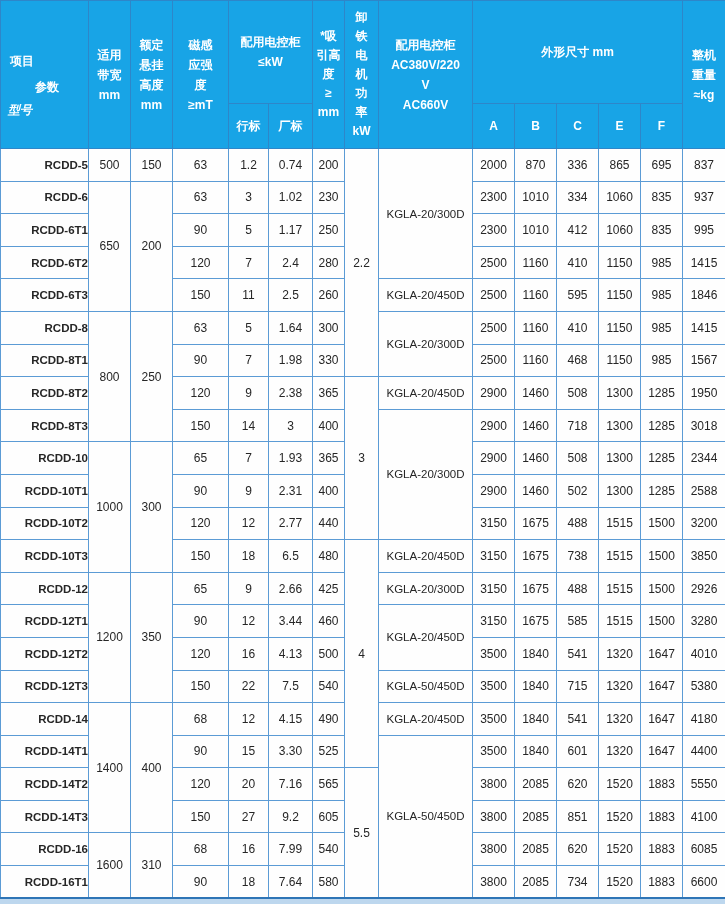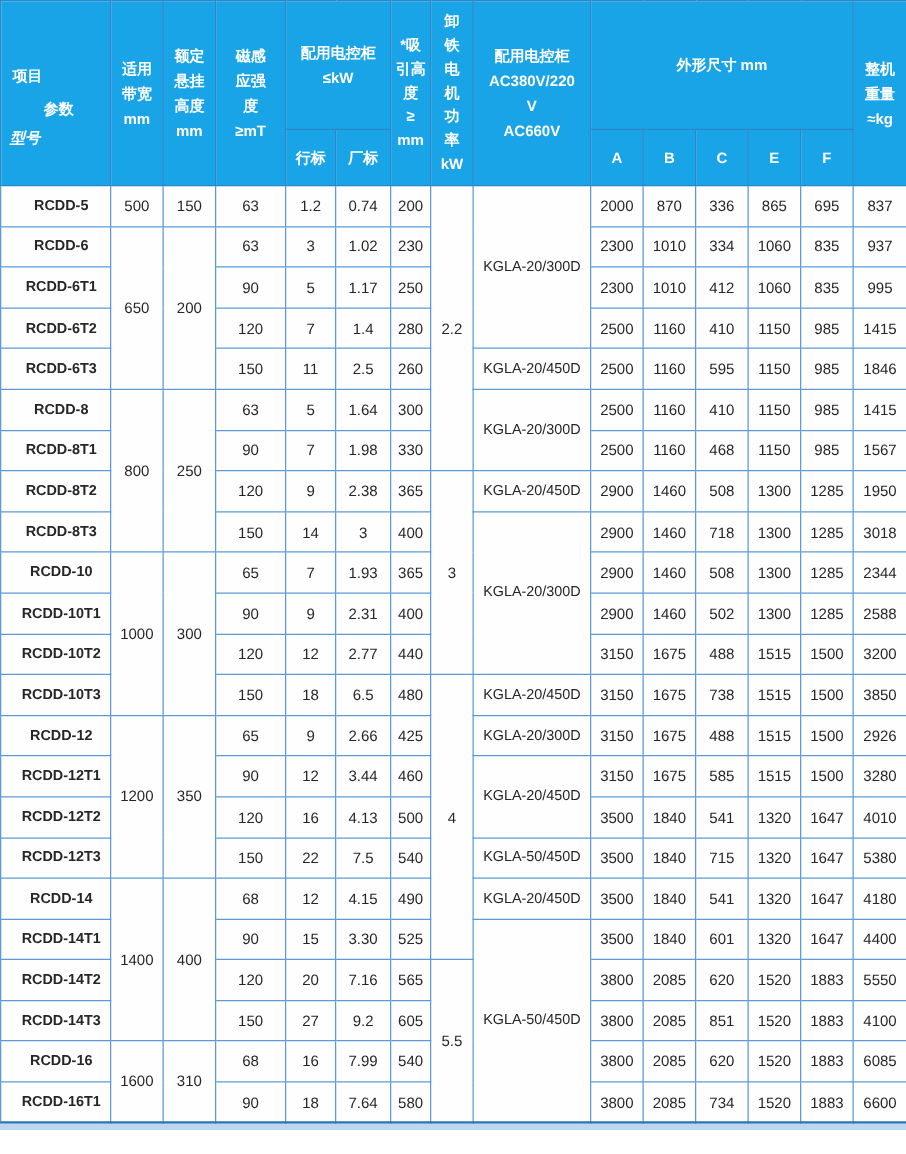--- a/index.html
+++ b/index.html
@@ -29,21 +29,21 @@
   th.corner .c1{top:50px;left:9px;}
   th.corner .c2{top:76px;left:34px;}
   th.corner .c3{top:99px;left:7px;font-style:italic;}
   th.motor-h{line-height:19px;padding:0;}
   th.attract-h{line-height:19px;}
   tbody td{
     background:var(--cell-bg);border:1px solid var(--body-border);
     height:32.6px;text-align:center;vertical-align:middle;
     font-size:12px;color:var(--text);line-height:14px;
   }
-  tbody td.model{text-align:center;padding-left:9px;font-weight:600;font-size:11.5px;}
+  tbody td.model{text-align:right;padding-left:9px;font-weight:600;font-size:11.5px;}
   tbody td.cabinet{font-size:11.5px;}
   .bottom-strip{width:725px;height:5px;background:var(--strip);}
 </style>
 </head>
 <body>
 
 <div class="wrap">
   <table>
     <colgroup>
       <col style="width:88px">
@@ -156,21 +156,21 @@
           <td>1010</td>
           <td>412</td>
           <td>1060</td>
           <td>835</td>
           <td>995</td>
         </tr>
         <tr>
           <td class="model">RCDD-6T2</td>
           <td>120</td>
           <td>7</td>
-          <td>1.4</td>
+          <td>2.4</td>
           <td>280</td>
           <td>2500</td>
           <td>1160</td>
           <td>410</td>
           <td>1150</td>
           <td>985</td>
           <td>1415</td>
         </tr>
         <tr>
           <td class="model">RCDD-6T3</td>

